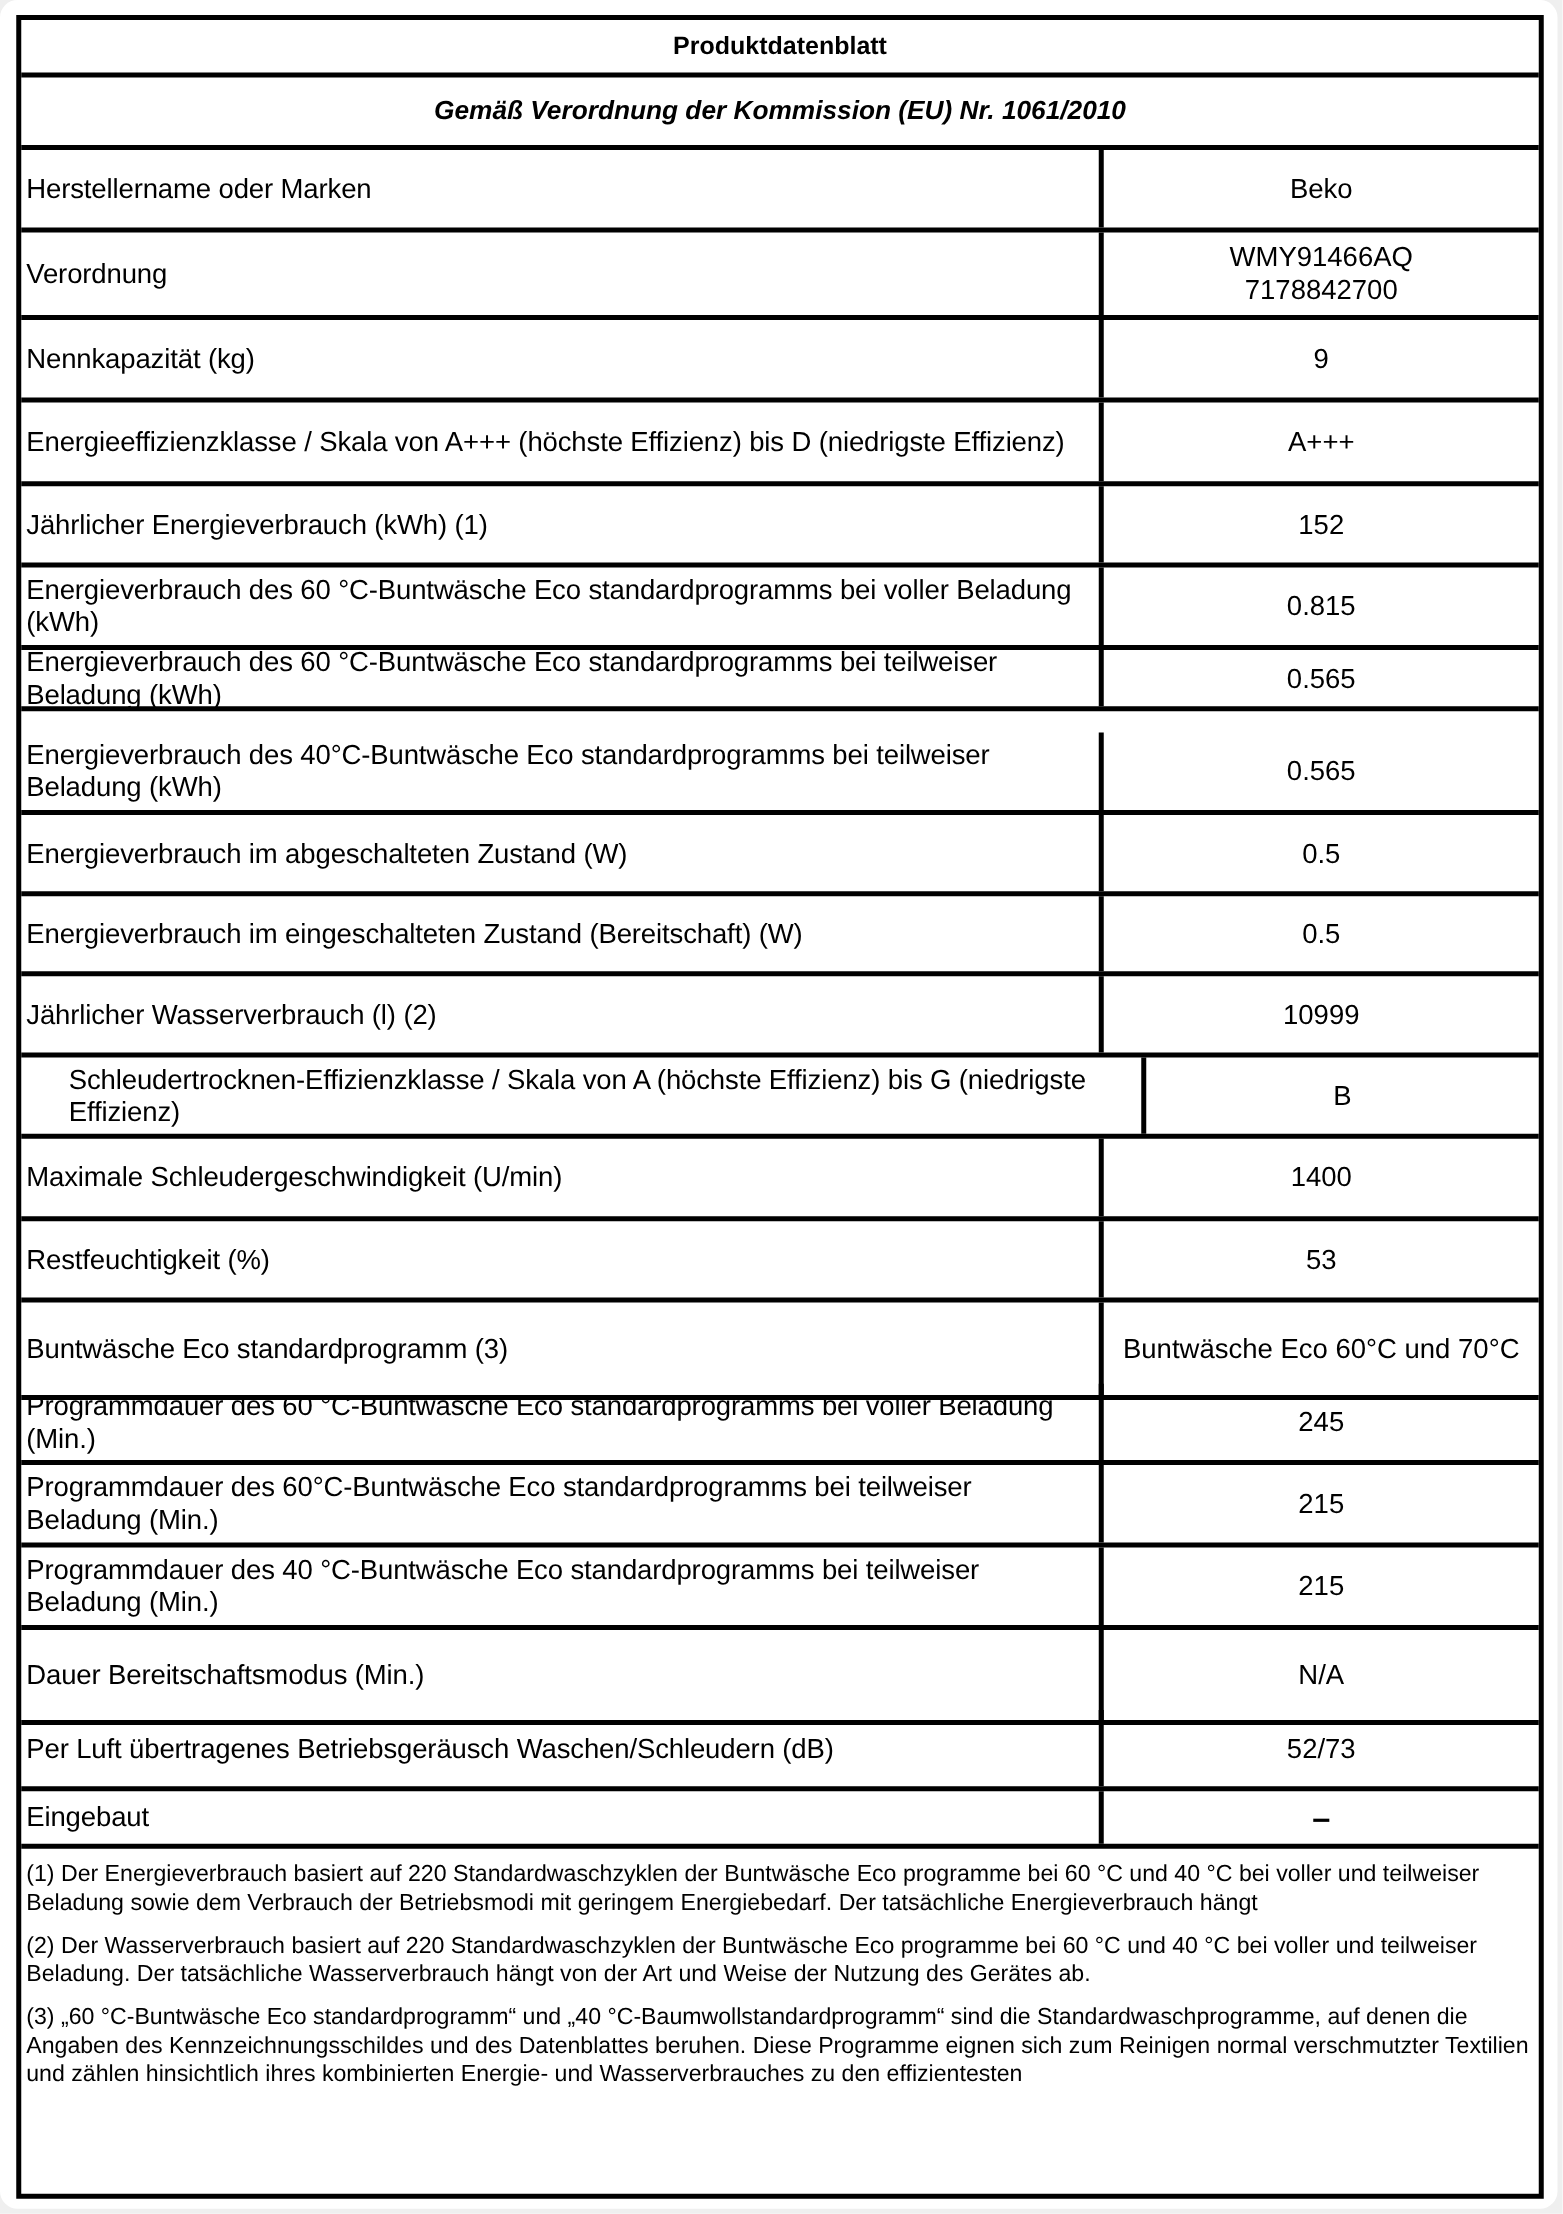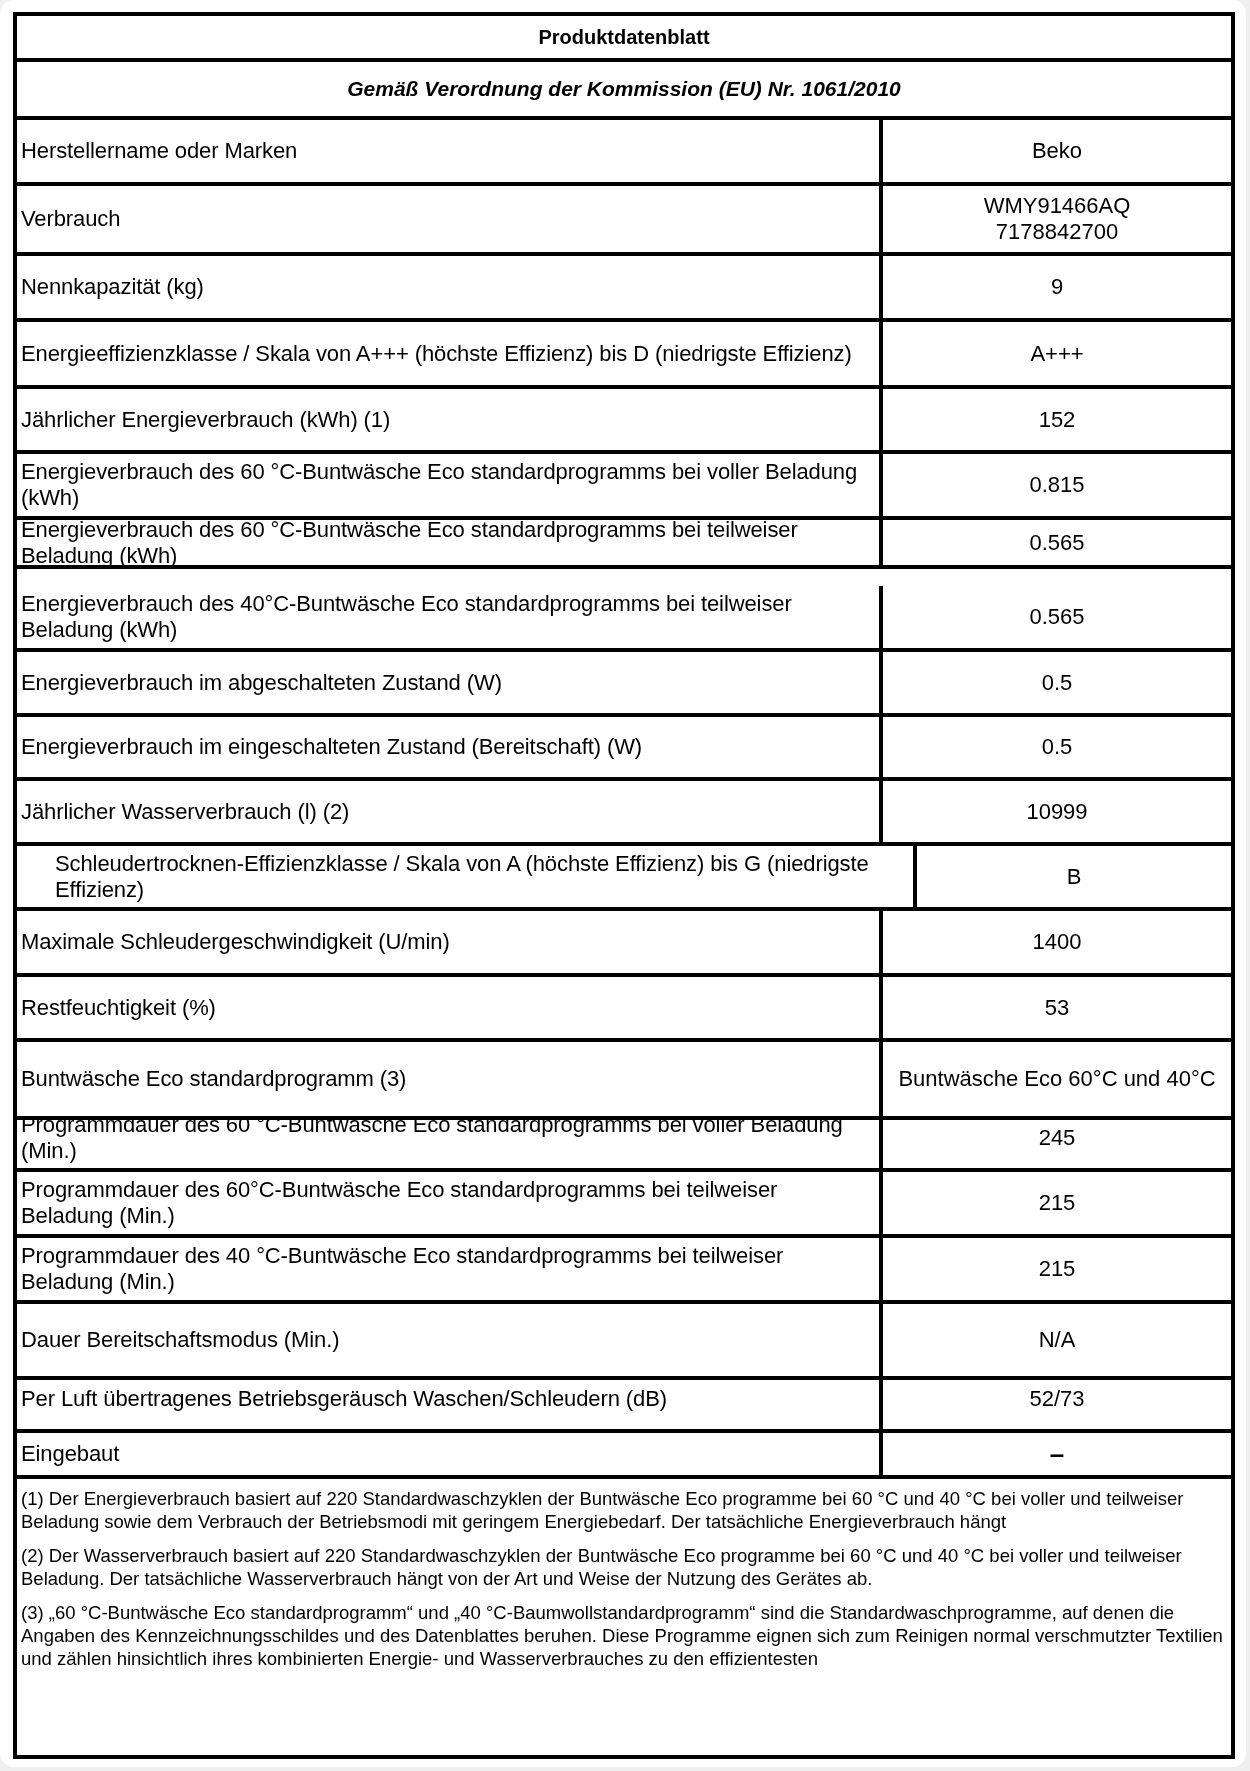--- a/index.html
+++ b/index.html
@@ -53,21 +53,21 @@
     <div class="row" style="top:46px;height:58px;">
       <div class="full subtitle">Gemäß Verordnung der Kommission (EU) Nr. 1061/2010</div>
     </div>
 
     <div id="rows">
         <div class="row" style="top: 104px; height: 66px;">
           <div class="lbl">Herstellername oder Marken</div>
           <div class="val" style="white-space: pre-line;">Beko</div>
         </div>
         <div class="row" style="top: 170px; height: 70px;">
-          <div class="lbl">Verbrauch</div>
+          <div class="lbl">Verordnung</div>
           <div class="val" style="white-space: pre-line;">WMY91466AQ
 7178842700</div>
         </div>
         <div class="row" style="top: 240px; height: 66px;">
           <div class="lbl">Nennkapazität (kg)</div>
           <div class="val" style="white-space: pre-line;">9</div>
         </div>
         <div class="row" style="top: 306px; height: 67px;">
           <div class="lbl">Energieeffizienzklasse / Skala von A+++ (höchste Effizienz) bis D (niedrigste Effizienz)</div>
           <div class="val" style="white-space: pre-line;">A+++</div>
@@ -107,21 +107,21 @@
         <div class="row" style="top: 895px; height: 66px;">
           <div class="lbl">Maximale Schleudergeschwindigkeit (U/min)</div>
           <div class="val" style="white-space: pre-line;">1400</div>
         </div>
         <div class="row" style="top: 961px; height: 65px;">
           <div class="lbl">Restfeuchtigkeit (%)</div>
           <div class="val" style="white-space: pre-line;">53</div>
         </div>
         <div class="row" style="top: 1026px; height: 78px;">
           <div class="lbl">Buntwäsche Eco standardprogramm (3)</div>
-          <div class="val" style="white-space: pre-line;">Buntwäsche Eco 60°C und 40°C</div>
+          <div class="val" style="white-space: pre-line;">Buntwäsche Eco 60°C und 70°C</div>
         </div>
         <div class="row" style="top: 1091px; height: 65px;">
           <div class="lbl">Programmdauer des 60 °C-Buntwäsche Eco standardprogramms bei voller Beladung (Min.)</div>
           <div class="val" style="white-space: pre-line;">245</div>
         </div>
         <div class="row" style="top: 1156px; height: 66px;">
           <div class="lbl">Programmdauer des 60°C-Buntwäsche Eco standardprogramms bei teilweiser Beladung (Min.)</div>
           <div class="val" style="white-space: pre-line;">215</div>
         </div>
         <div class="row" style="top: 1222px; height: 66px;">

